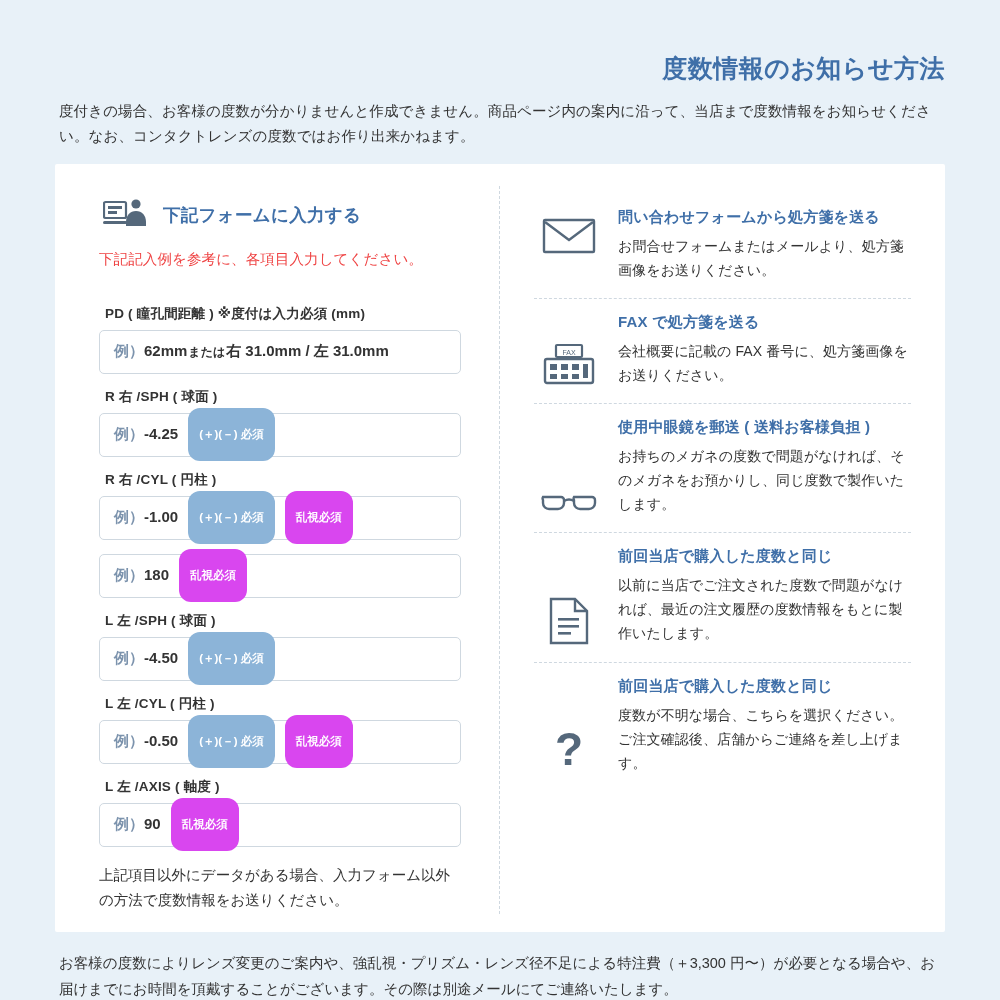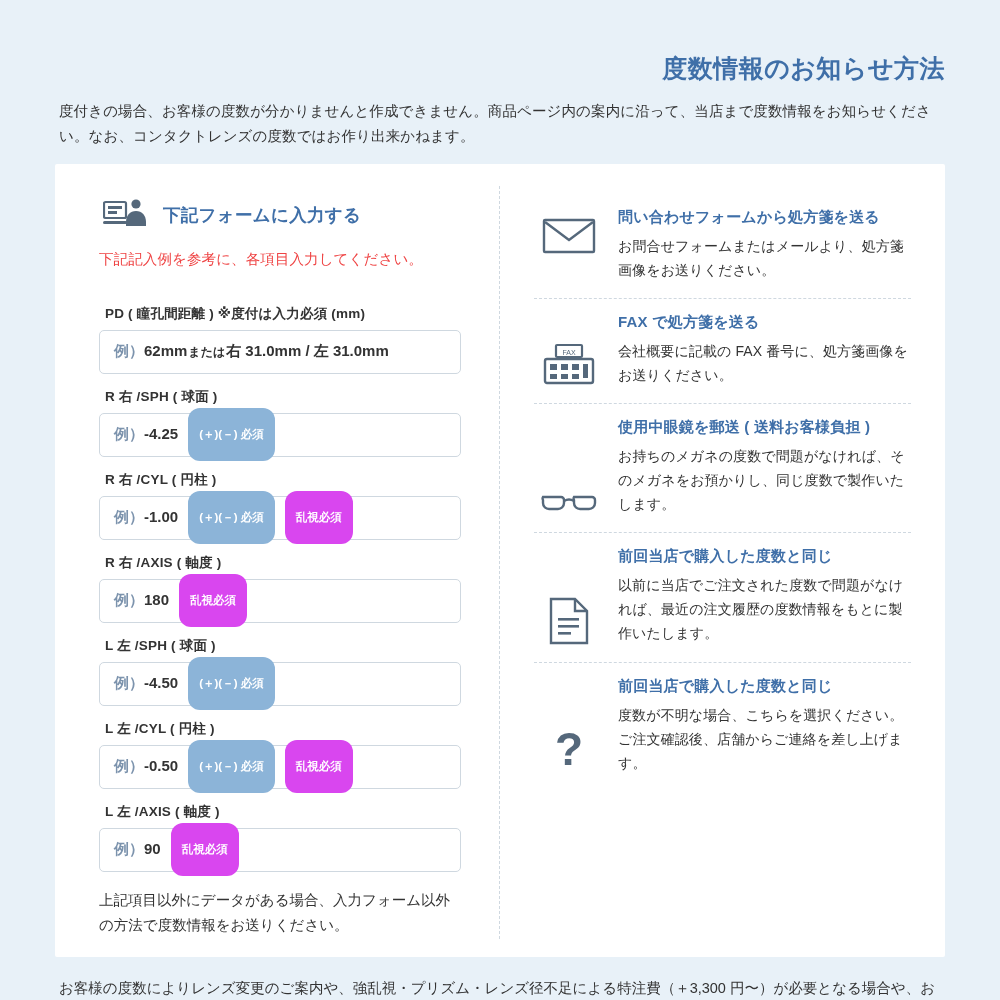--- a/index.html
+++ b/index.html
@@ -153,21 +153,20 @@
         <span class="tag blue">(＋)(－) 必須</span>
       </div>
 
       <div class="field-label">R 右 /CYL ( 円柱 )</div>
       <div class="inputbox">
         <span class="ex"><span>例）</span><span class="val">-1.00</span></span>
         <span class="tag blue">(＋)(－) 必須</span>
         <span class="tag beige">乱視必須</span>
       </div>
 
-      <div class="field-label">R 右 /AXIS ( 軸度 )</div>
       <div class="inputbox">
         <span class="ex"><span>例）</span><span class="val">180</span></span>
         <span class="tag beige">乱視必須</span>
       </div>
 
       <div class="field-label">L 左 /SPH ( 球面 )</div>
       <div class="inputbox">
         <span class="ex"><span>例）</span><span class="val">-4.50</span></span>
         <span class="tag blue">(＋)(－) 必須</span>
       </div>

